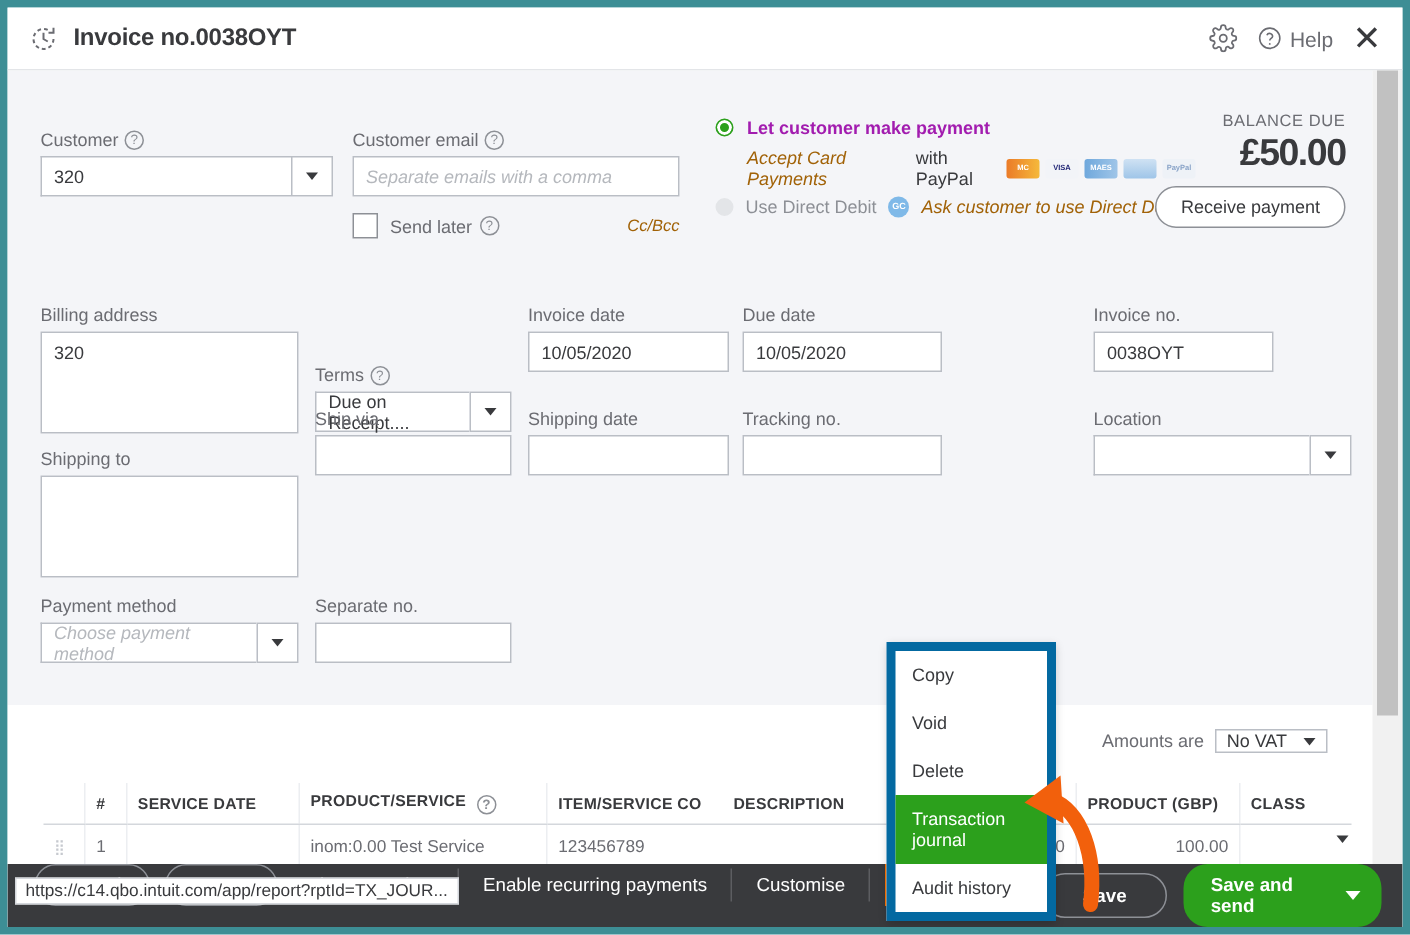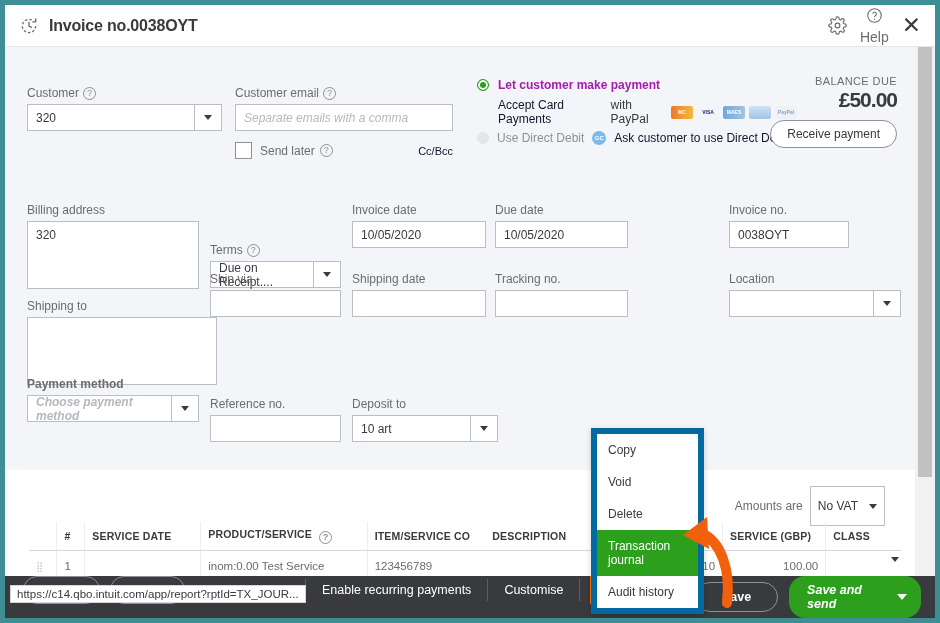--- a/index.html
+++ b/index.html
@@ -25,21 +25,21 @@
     background:#ffffff;
     border-bottom:1px solid #e3e5e8;
     display:flex; align-items:center;
   }
   .hdr-left { display:flex; align-items:center; padding-left:14px; gap:10px; }
   .recur-icon { width:20px; height:20px; color:#6b6c72; }
   .hdr-title { font-size:16px; font-weight:bold; color:#393a3d; letter-spacing:-0.2px; }
   .hdr-right { margin-left:auto; display:flex; align-items:center; gap:13px; padding-right:14px; }
   .hdr-right .ic { color:#6b6c72; display:flex; align-items:center; }
   .help-txt { font-size:14px; color:#6b6c72; }
-  .help-grp { display:flex; align-items:center; gap:5px; cursor:pointer;flex-direction:column; }
+  .help-grp { display:flex; align-items:center; gap:5px; cursor:pointer; }
   .close-x { font-size:23px; color:#393a3d; line-height:1; cursor:pointer; font-weight:300;}
 
   
   .upper {
     position:absolute; left:0; top:42px; right:20px; height:423px;
     background:#f4f5f8;
     overflow:hidden;
   }
   .lower {
     position:absolute; left:0; top:465px; right:20px; bottom:42px;
@@ -74,29 +74,29 @@
   }
   .caret { width:0;height:0;border-left:4px solid transparent;border-right:4px solid transparent;border-top:5px solid #393a3d; }
   .area { background:#fff; border:1px solid #babec5; padding:6px 8px; font-size:12px; }
 
   
   .paybox { position:absolute; left:472px; top:31px; width:320px; }
   .radio-row { display:flex; align-items:center; gap:9px; margin-bottom:6px; }
   .radio { width:12px;height:12px;border-radius:50%;border:1px solid #c0c3c8; background:#fff; flex:none;}
   .radio.on { border:1px solid #2ca01c; background:#2ca01c; box-shadow: inset 0 0 0 2px #fff; }
   .radio.off { background:#e3e5e8; border-color:#e3e5e8; }
-  .lnk { color:#0f172a; cursor:pointer; }
+  .lnk { color:#a16207; cursor:pointer;font-style:italic; }
   .muted { color:#8d9096; }
   .cards { display:flex; align-items:center; gap:4px; }
   .card { height:13px; width:22px; border-radius:2px; display:flex;align-items:center;justify-content:center; font-size:5px; font-weight:bold; color:#fff; }
   .gc-badge { width:14px;height:14px;border-radius:50%;background:#7fb9e8;color:#fff;font-size:6px;display:flex;align-items:center;justify-content:center; font-weight:bold;}
 
   .balbox { position:absolute; right:18px; top:28px; width:180px; text-align:right; }
   .bal-lbl { font-size:11px; color:#6b6c72; letter-spacing:.4px; }
-  .bal-amt { font-size:21px; font-weight:bold; color:#393a3d; line-height:1.05; margin-top:2px; letter-spacing:-1px;}
+  .bal-amt { font-size:25px; font-weight:bold; color:#393a3d; line-height:1.05; margin-top:2px; letter-spacing:-1px;}
   .recv-btn {
     display:inline-block; margin-top:9px; border:1px solid #8d9096; border-radius:14px;
     padding:6px 16px; font-size:12px; color:#393a3d; background:#fff; cursor:pointer;
   }
 
   
   .menu {
     position:absolute; left:586px; top:423px; width:113px;
     background:#fff; border:6px solid #0369a1; box-shadow:0 2px 6px rgba(0,0,0,.18);
     z-index:40;
@@ -120,39 +120,39 @@
     white-space:nowrap;
   }
   .vdiv { border-left:1px solid #eceef1; }
   .num { text-align:right; }
   .grip { color:#c6c9cf; font-size:10px; letter-spacing:1px; line-height:4px;}
 
   .amounts-are {
     position:absolute; right:30px; top:16px; display:flex; align-items:center; gap:7px;
     font-size:12px; color:#6b6c72;
   }
-  .av-box { border:1px solid #babec5; background:#fff; height:40px; padding:0 7px;
+  .av-box { border:1px solid #babec5; background:#fff; height:16px; padding:0 7px;
             display:flex; align-items:center; gap:11px; font-size:12px; color:#393a3d;}
 
   
   .footer {
     position:absolute; left:0; right:0; bottom:0; height:42px; background:#393a3d;
     display:flex; align-items:flex-start; color:#fff; font-size:12.5px;
     z-index:30;
   }
   .pill {
     border:1px solid #8d9096; border-radius:15px; padding:6px 18px; color:#fff; cursor:pointer;
     background:transparent; font-size:12.5px;
   }
   .fsep { width:1px; height:22px; background:#5c5d61; margin:0 0px; }
   .fitem { padding:0 16px; cursor:pointer; white-space:nowrap; }
   .fitem.boxed { border:2px solid #ff7300; padding:5px 11px; margin:0 10px; }
   .green-btn {
     background:#2ca01c; color:#fff; border-radius:16px; padding:7px 14px 7px 18px;
-    display:flex; align-items:center; gap:14px; font-weight:bold; cursor:pointer; font-size:12.5px;font-style:italic;
+    display:flex; align-items:center; gap:14px; font-weight:bold; cursor:pointer; font-size:12.5px;
   }
   .caret-w { width:0;height:0;border-left:5px solid transparent;border-right:5px solid transparent;border-top:6px solid #fff;}
 
   .statusbar {
     position:absolute; left:5px; bottom:15px; background:#fff; color:#393a3d;
     font-size:11.5px; padding:2px 6px; border:1px solid #d4d7dc; z-index:60; white-space:nowrap;
   }
 </style>
 </head>
 <body>
@@ -248,26 +248,26 @@
       <div class="bal-lbl">BALANCE DUE</div>
       <div class="bal-amt">£50.00</div>
       <div class="recv-btn">Receive payment</div>
     </div>
 
     <div style="position:absolute;left:22px;top:156px;width:172px;">
       <div class="lbl">Billing address</div>
       <div class="area" style="height:68px;">320</div>
     </div>
 
-    <div style="position:absolute;left:22px;top:252px;width:190px;text-align:right;">
+    <div style="position:absolute;left:22px;top:252px;width:172px;text-align:right;">
       <div class="lbl">Shipping to</div>
       <div class="area" style="height:68px;"></div>
     </div>
 
-    <div style="position:absolute;left:22px;top:330px;width:172px;font-weight:bold;">
+    <div style="position:absolute;left:22px;top:350px;width:172px;">
       <div class="lbl">Payment method</div>
       <div class="combo">
         <div class="fld ph">Choose payment method</div>
         <div class="dd-btn">
             <i class="caret"></i>
           </div>
       </div>
     </div>
 
     <div style="position:absolute;left:205px;top:156px;width:131px;margin-top:40px;">
@@ -282,43 +282,34 @@
           </div>
       </div>
     </div>
 
     <div style="position:absolute;left:205px;top:225px;width:131px;">
       <div class="lbl">Ship via</div>
       <div class="fld"></div>
     </div>
 
     <div style="position:absolute;left:205px;top:350px;width:131px;">
-      <div class="lbl">Reference no.</div>
+      <div class="lbl">Separate no.</div>
       <div class="fld"></div>
     </div>
 
     <div style="position:absolute;left:347px;top:156px;width:134px;">
       <div class="lbl">Invoice date</div>
       <div class="fld">10/05/2020</div>
     </div>
 
     <div style="position:absolute;left:347px;top:225px;width:134px;">
       <div class="lbl">Shipping date</div>
       <div class="fld"></div>
     </div>
 
-    <div style="position:absolute;left:347px;top:350px;width:146px;">
-      <div class="lbl">Deposit to</div>
-      <div class="combo">
-        <div class="fld">10 art</div>
-        <div class="dd-btn">
-            <i class="caret"></i>
-          </div>
-      </div>
-    </div>
 
     <div style="position:absolute;left:490px;top:156px;width:133px;">
       <div class="lbl">Due date</div>
       <div class="fld">10/05/2020</div>
     </div>
 
     <div style="position:absolute;left:490px;top:225px;width:133px;">
       <div class="lbl">Tracking no.</div>
       <div class="fld"></div>
     </div>
@@ -355,21 +346,21 @@
             <th style="width:26px;"></th>
             <th class="vdiv" style="width:26px;">#</th>
             <th class="vdiv" style="width:108px;">SERVICE DATE</th>
             <th class="vdiv" style="width:155px;">
               <span>PRODUCT/SERVICE</span>
               <span class="qmark" style="margin-left:4px;vertical-align:-2px;">?</span>
             </th>
             <th class="vdiv" style="width:88px;overflow:hidden;">ITEM/SERVICE CO</th>
             <th style="width:175px;">DESCRIPTION</th>
             <th class="vdiv num" style="width:46px;">RATE</th>
-            <th class="vdiv num" style="width:86px;">SERVICE (GBP)</th>
+            <th class="vdiv num" style="width:86px;">PRODUCT (GBP)</th>
             <th class="vdiv" style="width:70px;">CLASS</th>
           </tr>
         </thead>
         <tbody>
           <tr>
             <td><span class="grip">⣿</span></td>
             <td class="vdiv">1</td>
             <td class="vdiv"></td>
             <td class="vdiv">inom:0.00 Test Service</td>
             <td class="vdiv">123456789</td>

